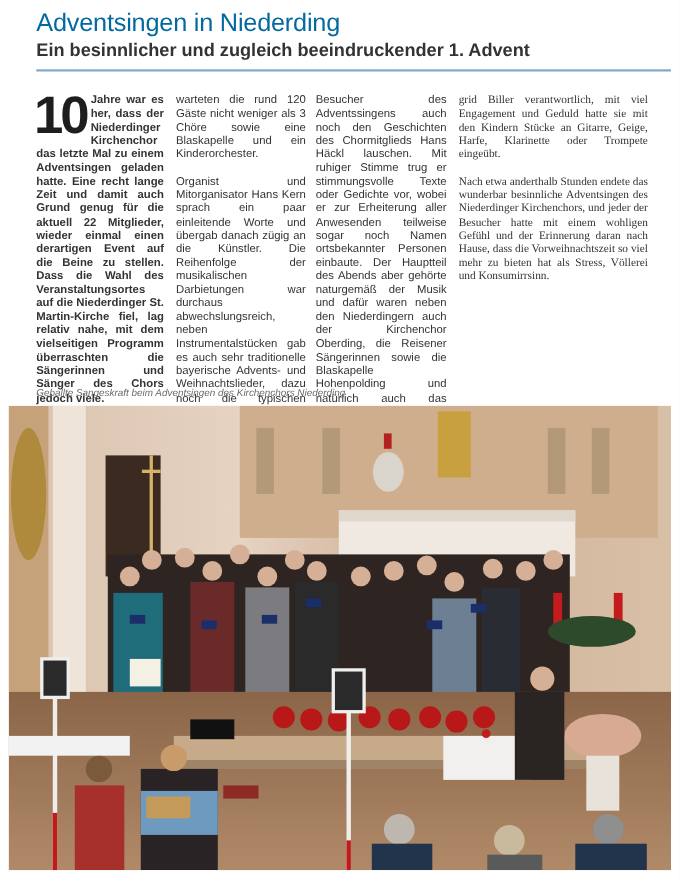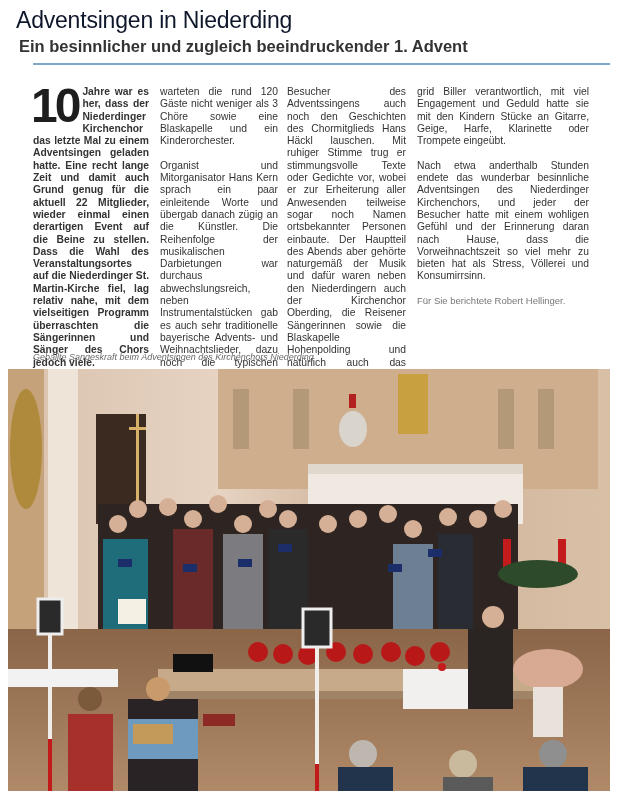--- a/index.html
+++ b/index.html
@@ -1,30 +1,30 @@
 <!DOCTYPE html>
 <html><head>
 <meta charset="utf-8">
 <style>
   html, body { margin: 0; padding: 0; background: #ffffff; }
   body { width: 618px; height: 800px; position: relative; overflow: hidden;
          font-family: "Liberation Sans", "DejaVu Sans", sans-serif; color: #2a2a2a; }
-  .title { position: absolute; left: 16px; top: 7px; font-size: 23px; line-height: 26px;
-           color: #0f172a; font-weight: normal; letter-spacing: -0.2px; margin: 0; }
-  .subtitle { position: absolute; left: 19px; top: 36px; font-size: 16.5px; line-height: 20px;
+  .title { position: absolute; left: 33px; top: 7px; font-size: 23px; line-height: 26px;
+           color: #0369a1; font-weight: normal; letter-spacing: -0.2px; margin: 0; }
+  .subtitle { position: absolute; left: 33px; top: 36px; font-size: 16.5px; line-height: 20px;
               color: #333; margin: 0; }
   .rule { position: absolute; left: 33px; top: 63px; width: 577px; height: 2px; background: #7fa9c9; }
   .col { position: absolute; top: 86px; font-size: 10.3px; line-height: 12.3px; color: #333;
          text-align: justify; hyphens: manual; }
   .col p { margin: 0; }
   .col p + p.gap { margin-top: 12.3px; }
   .c1 { left: 33px; width: 116px; font-weight: bold; }
   .c2 { left: 160px; width: 118px; }
   .c3 { left: 287px; width: 119px; }
-  .c4 { left: 417px; width: 172px; }
+  .c4 { left: 417px; width: 172px; font-family: Liberation Serif, serif; }
   .dropcap { float: left; font-size: 48px; line-height: 38px; margin: 1px 4px 0 -2px;
              color: #1e1e1e; letter-spacing: -3px; }
   .credit { color: #777; font-size: 9.5px; text-align: left; margin-top: 12.3px !important; }
   .caption { position: absolute; left: 33px; top: 352px; font-size: 9px; font-style: italic; color: #6a6a6a; }
   .photo { position: absolute; left: 8px; top: 369px; width: 602px; height: 422px; overflow: hidden;
            background: #c9a88a; }
   .photo svg { display: block; }
 </style>
 </head>
 <body>
@@ -43,21 +43,20 @@
   <p class="gap">Organist und Mitorganisator Hans Kern sprach ein paar einleitende Worte und übergab danach zügig an die Künstler. Die Reihenfolge der musikalischen Darbietungen war durchaus abwechslungsreich, neben Instrumentalstücken gab es auch sehr traditionelle bayerische Advents- und Weihnachtslieder, dazu noch die typischen Klassiker, die beinahe jeder kennt. Zwischen den gesungenen Stücken durften die</p>
 </div>
 
 <div class="col c3">
   <p>Besucher des Adventssingens auch noch den Geschichten des Chormitglieds Hans Häckl lauschen. Mit ruhiger Stimme trug er stimmungsvolle Texte oder Gedichte vor, wobei er zur Erheiterung aller Anwesenden teilweise sogar noch Namen ortsbekannter Personen einbaute. Der Hauptteil des Abends aber gehörte naturgemäß der Musik und dafür waren neben den Niederdingern auch der Kirchenchor Oberding, die Reisener Sängerinnen sowie die Blaskapelle Hohenpolding und natürlich auch das Kinderorchester zuständig. Für Letztgenanntes zeichnet sich In-</p>
 </div>
 
 <div class="col c4">
   <p>grid Biller verantwortlich, mit viel Engagement und Geduld hatte sie mit den Kindern Stücke an Gitarre, Geige, Harfe, Klarinette oder Trompete eingeübt.</p>
   <p class="gap">Nach etwa anderthalb Stunden endete das wunderbar besinnliche Adventsingen des Niederdinger Kirchenchors, und jeder der Besucher hatte mit einem wohligen Gefühl und der Erinnerung daran nach Hause, dass die Vorweihnachtszeit so viel mehr zu bieten hat als Stress, Völlerei und Konsumirrsinn.</p>
-  <p class="credit">Für Sie berichtete Robert Hellinger.</p>
 </div>
 
 <div class="caption">Geballte Sangeskraft beim Adventsingen des Kirchenchors Niederding</div>
 
 <div class="photo">
   <svg width="602" height="422" viewBox="0 0 602 422">
     <defs>
       <linearGradient id="wall" x1="0" y1="0" x2="1" y2="0">
         <stop offset="0" stop-color="#d9c2ad"></stop>
         <stop offset="0.35" stop-color="#e6d3c2"></stop>

